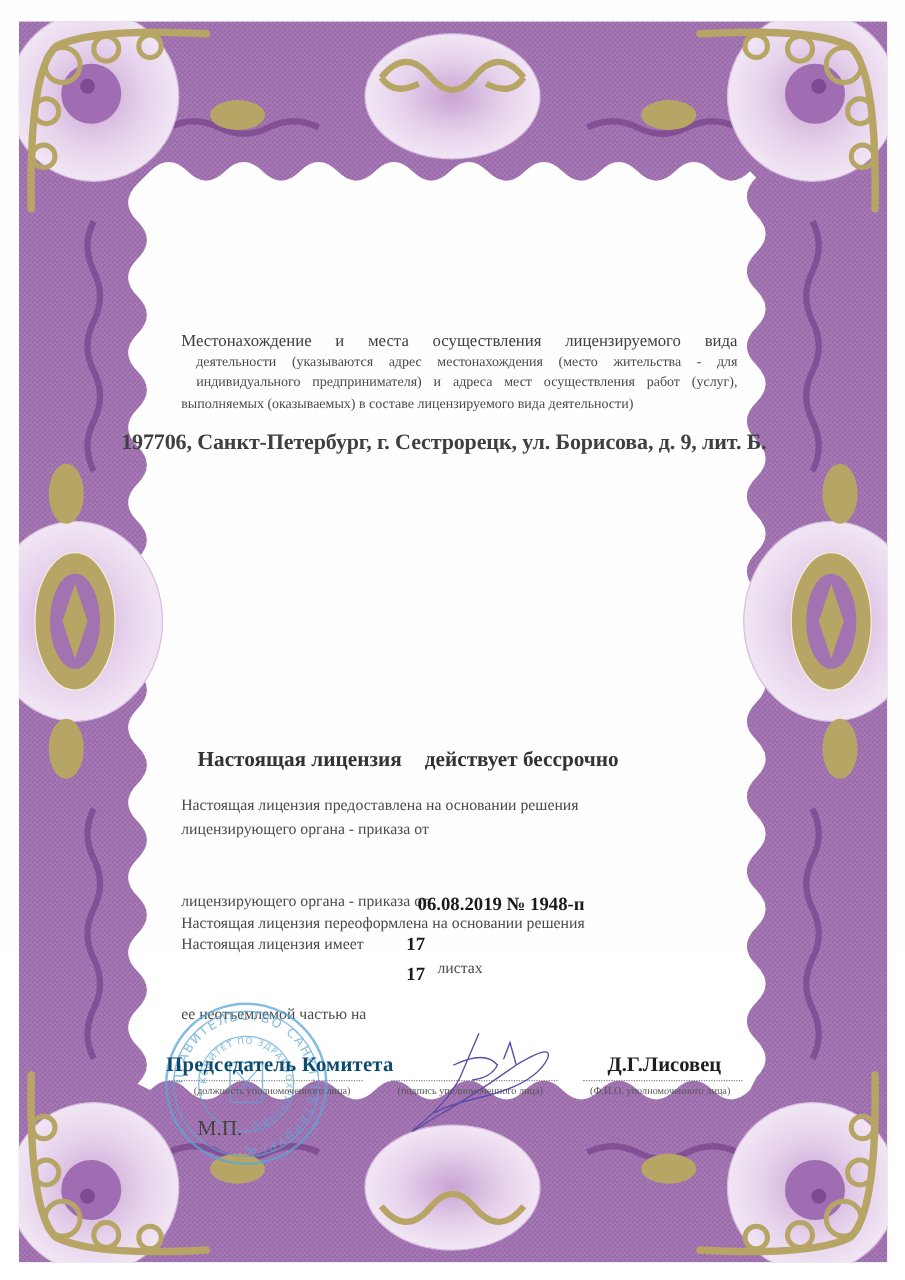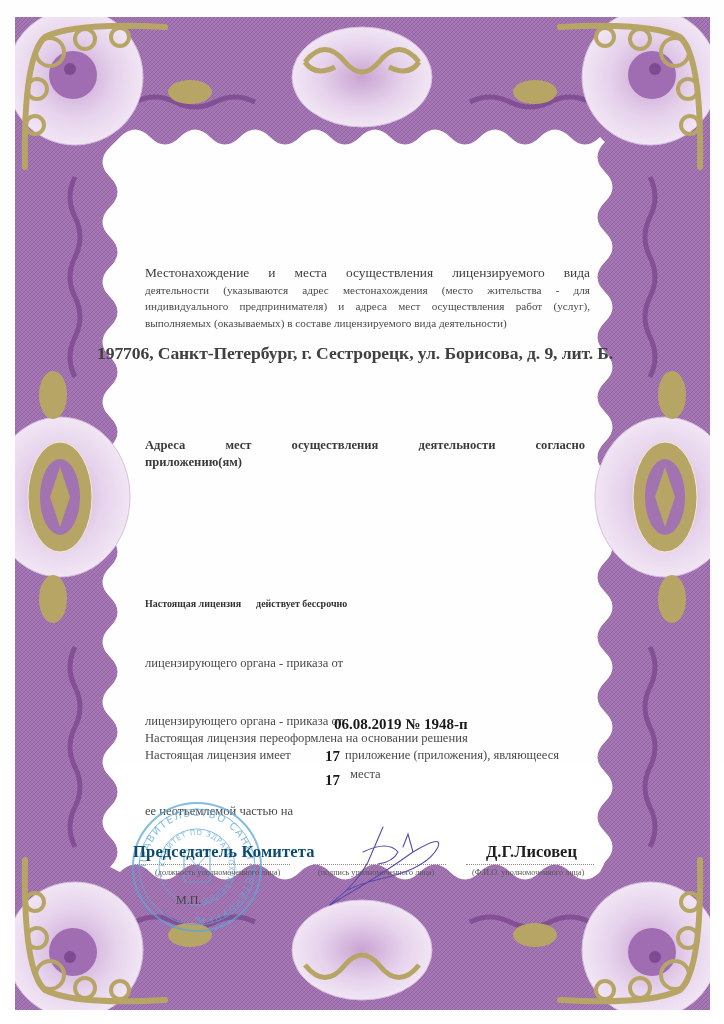--- a/index.html
+++ b/index.html
@@ -9,37 +9,37 @@
   .page { position: absolute; left: 0; top: 0; width: 724px; height: 764px; background: #fefefe; }
 
   
   .frame { position: absolute; left: 15px; top: 17px; width: 695px; height: 993px; }
   .frame svg { position: absolute; left: 0; top: 0; width: 695px; height: 993px; }
 
   
   .txt { position: absolute; white-space: nowrap; }
   .caption-block { left: 145px; top: 265px; width: 445px; font-size: 11.2px; line-height: 16.5px; color: #4a4a4a; white-space: normal; text-align: justify; }
   .caption-block .first { font-size: 13.4px; text-align-last: justify; display: block; color: #3e3e3e; }
-  .caption-block .line { display: block; text-align-last: justify; }
+  .caption-block .line { display: block; text-align-last: justify; margin-left: 12px; }
   .caption-block .last { display: block; }
 
   .address { left: 97px; top: 343px; font-family: "Liberation Serif", serif; font-weight: bold; font-size: 17.6px; color: #404040; letter-spacing: -0.1px; }
 
   .addr-note { left: 145px; top: 437px; width: 440px; font-weight: bold; font-size: 12.6px; line-height: 17px; color: #3a3a3a; white-space: normal; }
   .addr-note .l1 { display: block; text-align-last: justify; }
 
   .p-label { font-size: 12.6px; color: #4a4a4a; }
   .p-bold { font-weight: bold; color: #333; }
   .val-bold { font-family: "Liberation Serif", serif; font-weight: bold; color: #1a1a1a; font-size: 15px; }
 
   .sig-title { left: 133px; top: 842px; font-weight: bold; font-size: 16.5px; color: #0c4a6e; letter-spacing: 0.2px; }
   .sig-name { left: 486px; top: 842px; font-weight: bold; font-size: 16.5px; color: #1e1e1e; }
   .sig-line { position: absolute; border-top: 1px dotted #8a8a8a; height: 0; }
   .sig-cap { font-size: 8.2px; color: #555; }
-  .mp { left: 176px; top: 893px; font-size: 12px; color: #444; }
+  .mp { left: 158px; top: 893px; font-size: 17px; color: #444; }
 
   .stamp { position: absolute; left: 128px; top: 798px; width: 138px; height: 138px; opacity: 0.75; }
   .signature { position: absolute; left: 318px; top: 822px; width: 130px; height: 90px; }
 </style>
 </head>
 <body>
 
 <div class="page">
 
   <div class="frame">
@@ -166,44 +166,40 @@
 
   <div class="txt caption-block">
     <span class="first">Местонахождение и места осуществления лицензируемого вида</span>
     <span class="line">деятельности (указываются адрес местонахождения (место жительства - для</span>
     <span class="line">индивидуального предпринимателя) и адреса мест осуществления работ (услуг),</span>
     <span class="last">выполняемых (оказываемых) в составе лицензируемого вида деятельности)</span>
   </div>
 
   <div class="txt address">197706, Санкт-Петербург, г. Сестрорецк, ул. Борисова, д. 9, лит. Б.</div>
 
-  <div class="txt addr-note">
-    <span class="l1">Адреса мест осуществления деятельности согласно</span>
-    <span>приложению(ям)</span>
-  </div>
-
-  <div class="txt p-label p-bold" style="left:145px; top:598px; font-size:10px;">
+
+  <div class="txt p-label p-bold" style="left:158px; top:598px; font-size:17px;">
     <span>Настоящая лицензия</span>
     <span style="display:inline-block; width:10px;"></span>
     <span>действует бессрочно</span>
   </div>
 
+  <div class="txt p-label" style="left:145px; top:637px;">Настоящая лицензия предоставлена на основании решения</div>
   <div class="txt p-label" style="left:145px; top:656px;">лицензирующего органа -   приказа от</div>
   <div class="txt val-bold" style="left:320px; top:654px;"></div>
 
   <div class="txt p-label" style="left:145px; top:695px;margin-top:36px;">Настоящая лицензия переоформлена на основании решения</div>
   <div class="txt p-label" style="left:145px; top:714px;">лицензирующего органа -   приказа от</div>
   <div class="txt val-bold" style="left:334px; top:716px;">06.08.2019 № 1948-п</div>
 
   <div class="txt p-label" style="left:145px; top:748px;">Настоящая лицензия имеет</div>
   <div class="txt val-bold" style="left:325px; top:748px;">17</div>
-  <div class="txt p-label" style="left:345px; top:748px;">приложение (приложения), являющееся</div>
   <div class="txt p-label" style="left:145px; top:804px;text-align:center;">ее неотъемлемой частью на</div>
   <div class="txt val-bold" style="left:325px; top:772px;">17</div>
-  <div class="txt p-label" style="left:350px; top:767px;">места</div>
+  <div class="txt p-label" style="left:350px; top:767px;">листах</div>
 
   <svg class="stamp" viewBox="0 0 138 138">
     <circle cx="69" cy="69" r="64" fill="none" stroke="#5aa6d6" stroke-width="2"></circle>
     <circle cx="69" cy="69" r="58" fill="none" stroke="#5aa6d6" stroke-width="1"></circle>
     <circle cx="69" cy="69" r="38" fill="none" stroke="#5aa6d6" stroke-width="1"></circle>
     <defs>
       <path id="outerArc" d="M 69 69 m -51 0 a 51 51 0 1 1 102 0 a 51 51 0 1 1 -102 0"></path>
       <path id="innerArc" d="M 69 69 m -32 0 a 32 32 0 1 1 64 0 a 32 32 0 1 1 -64 0"></path>
     </defs>
     <text font-family="DejaVu Sans, sans-serif" font-size="10" fill="#5aa6d6" letter-spacing="1.5">

